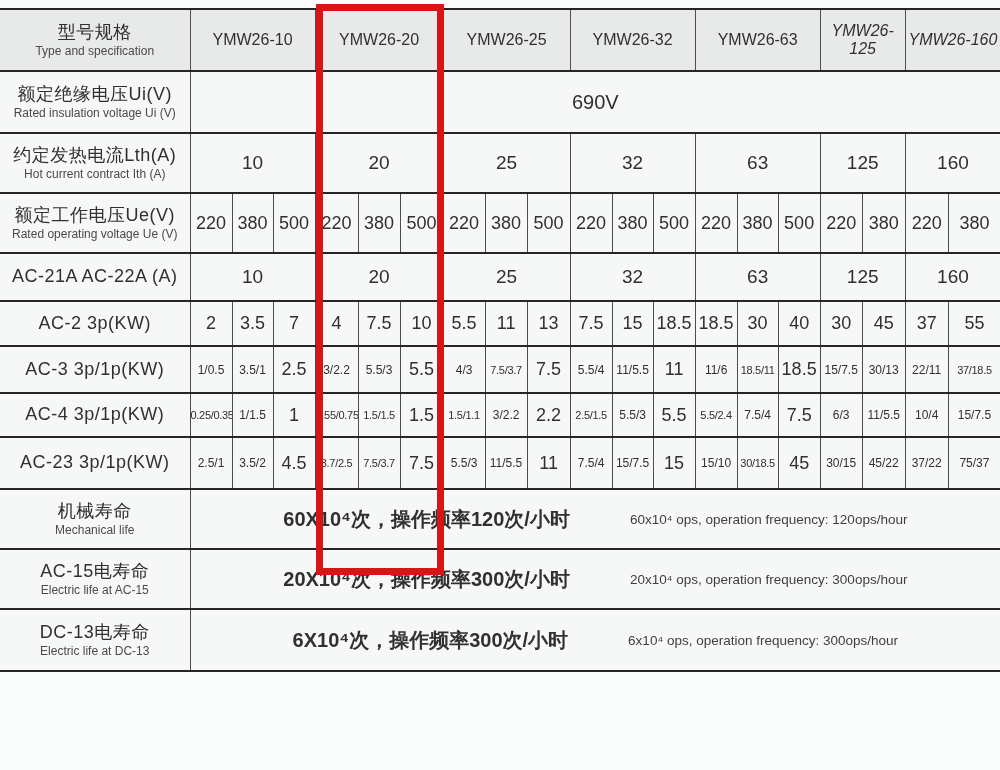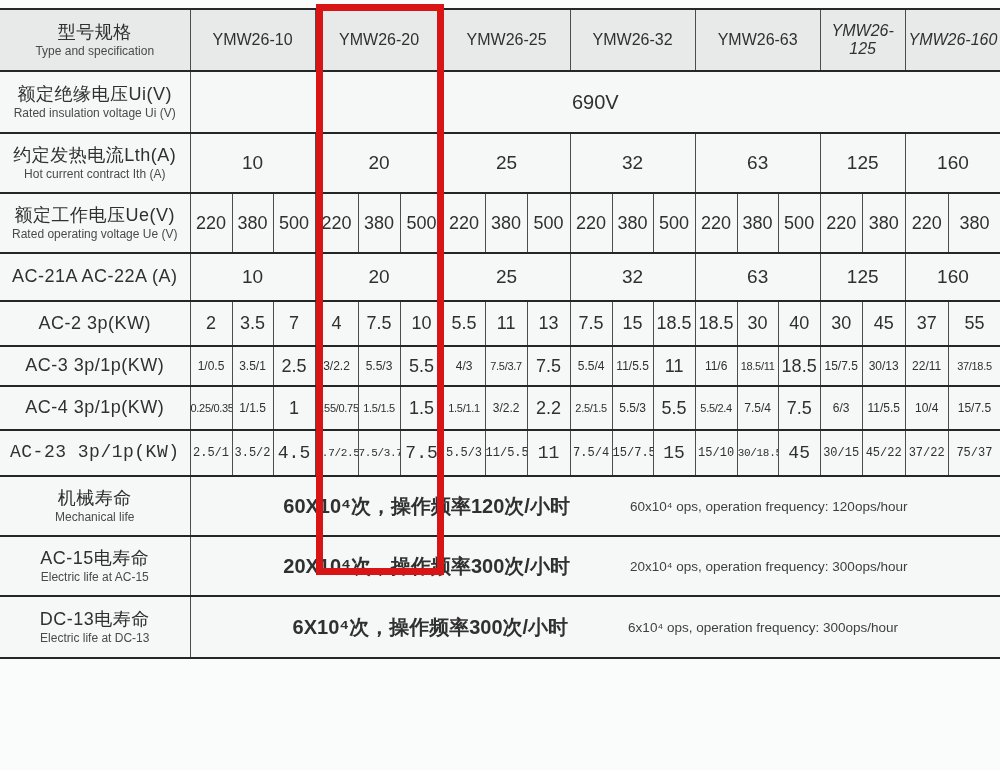--- a/index.html
+++ b/index.html
@@ -161,21 +161,21 @@
           <td class="fs-m">15</td>
           <td class="fs-m">18.5</td>
           <td class="fs-m">18.5</td>
           <td class="fs-m">30</td>
           <td class="fs-m">40</td>
           <td class="fs-m">30</td>
           <td class="fs-m">45</td>
           <td class="fs-m">37</td>
           <td class="fs-m">55</td>
         </tr>
-        <tr style="height: 40px;">
+        <tr style="height: 47px;">
           <td>
             <div class="zh">AC-3 3p/1p(KW)</div>
           </td>
           <td class="fs-s">1/0.5</td>
           <td class="fs-s">3.5/1</td>
           <td class="fs-m">2.5</td>
           <td class="fs-s">3/2.2</td>
           <td class="fs-s">5.5/3</td>
           <td class="fs-m">5.5</td>
           <td class="fs-s">4/3</td>
@@ -209,21 +209,21 @@
           <td class="fs-s">5.5/3</td>
           <td class="fs-m">5.5</td>
           <td class="fs-xs">5.5/2.4</td>
           <td class="fs-s">7.5/4</td>
           <td class="fs-m">7.5</td>
           <td class="fs-s">6/3</td>
           <td class="fs-s">11/5.5</td>
           <td class="fs-s">10/4</td>
           <td class="fs-s">15/7.5</td>
         </tr>
-        <tr style="height: 46px; font-family: Liberation Mono, monospace;">
+        <tr style="height: 52px;">
           <td>
             <div class="zh">AC-23 3p/1p(KW)</div>
           </td>
           <td class="fs-s">2.5/1</td>
           <td class="fs-s">3.5/2</td>
           <td class="fs-m">4.5</td>
           <td class="fs-xs">3.7/2.5</td>
           <td class="fs-xs">7.5/3.7</td>
           <td class="fs-m">7.5</td>
           <td class="fs-s">5.5/3</td>

